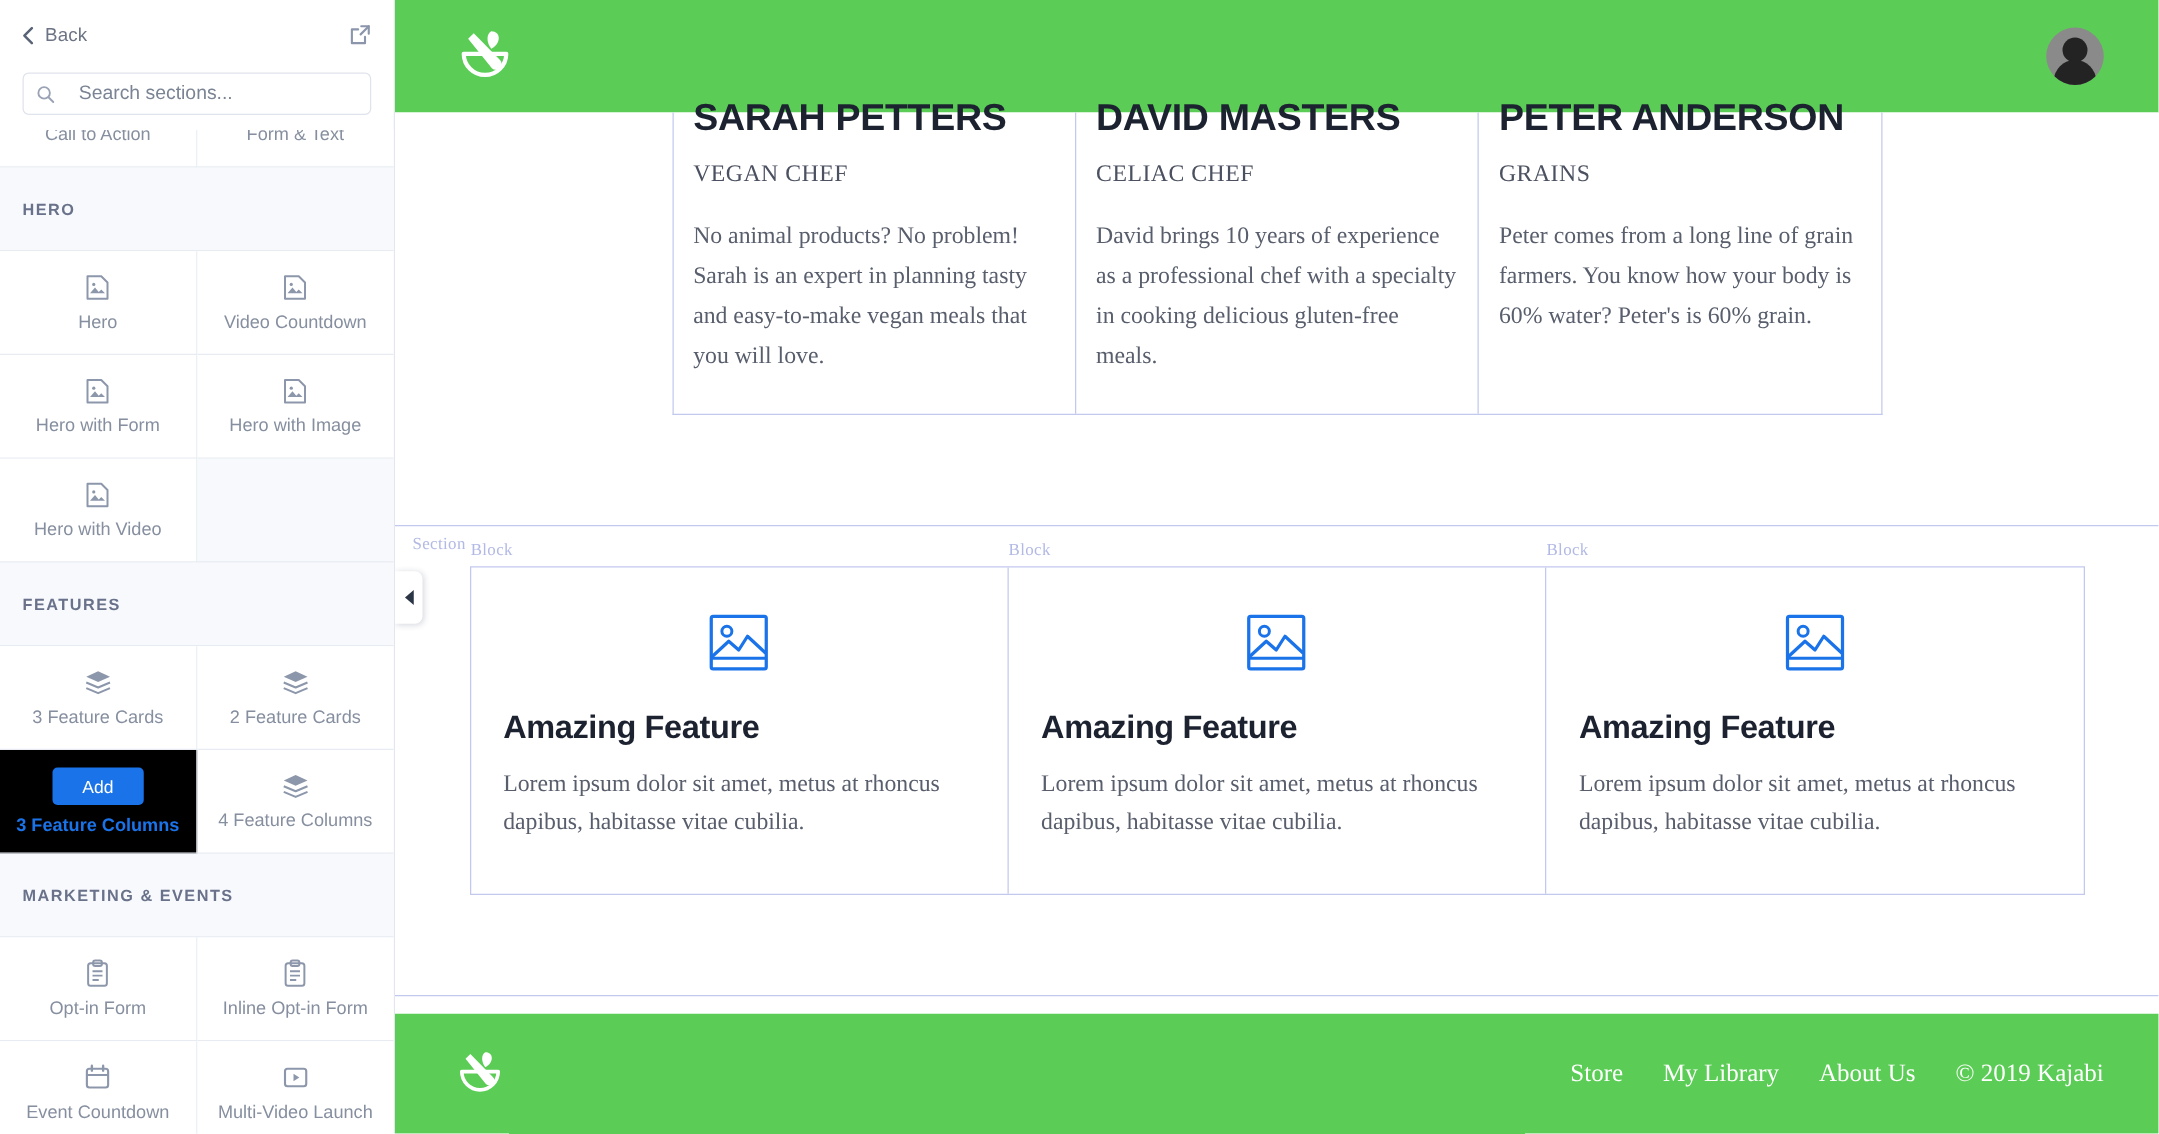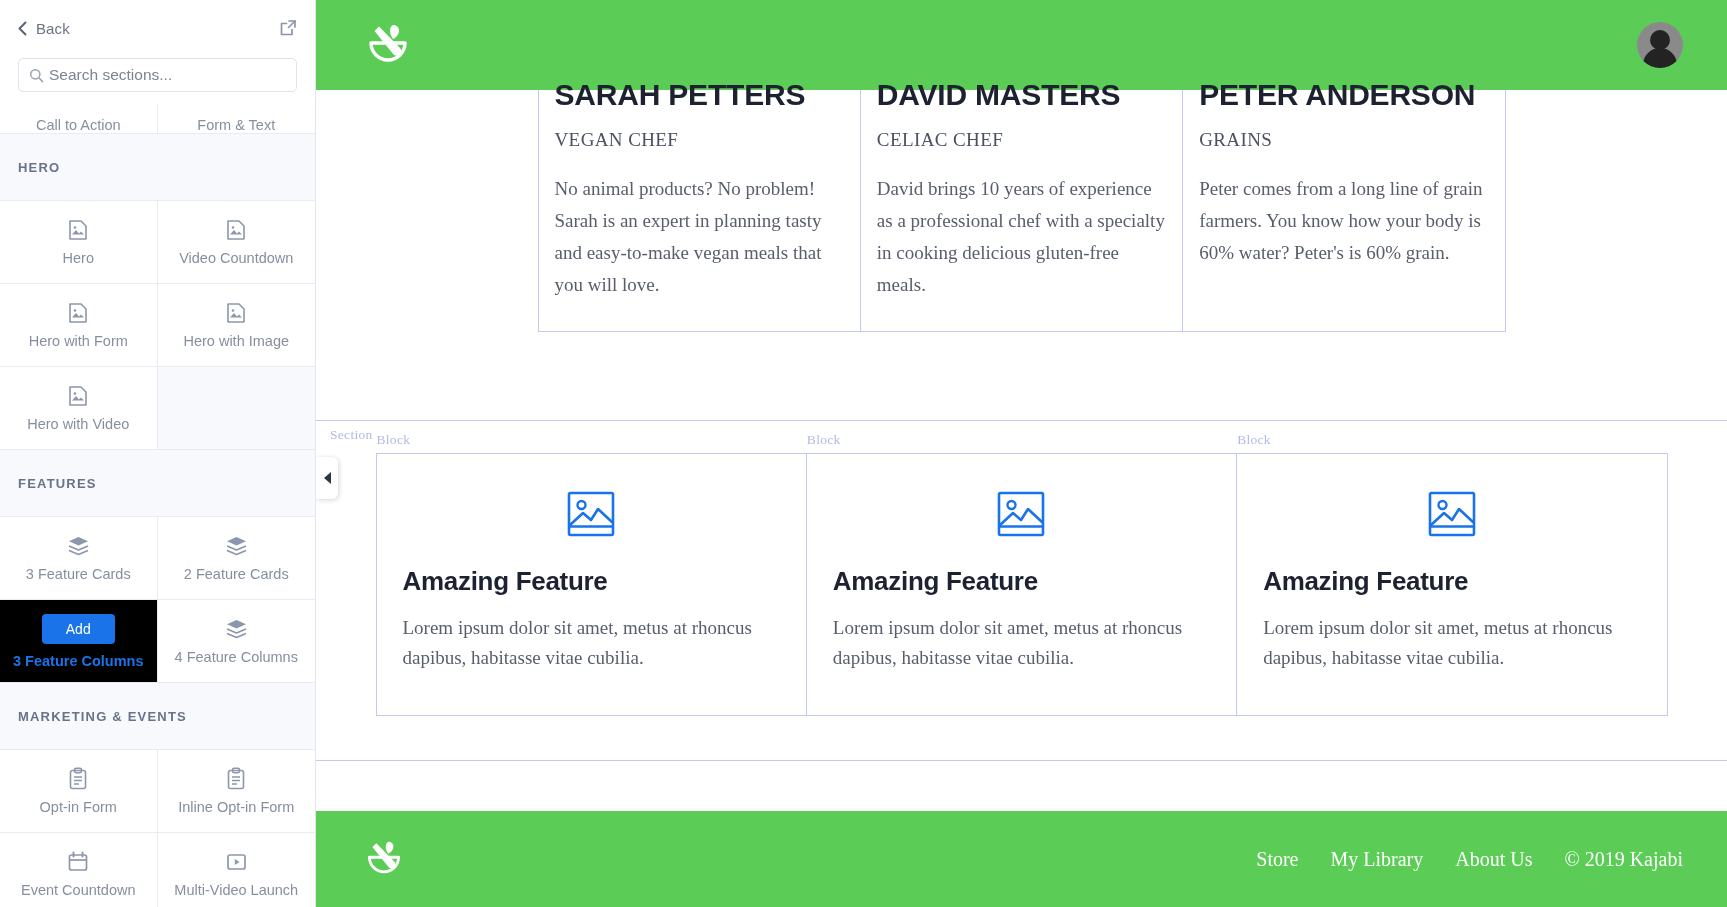--- a/index.html
+++ b/index.html
@@ -26,21 +26,21 @@
   .back-chevron { color: #556077; display:flex; align-items:center; }
   .back-label { font-size: 15px; color: #6b7384; letter-spacing: .1px; }
   .ext-link { cursor: pointer; color: #8b95ab; display:flex; }
 
   .search-wrap {
     margin-top: 12px;
     height: 34px;
     border: 1px solid #dfe3ec;
     border-radius: 5px;
     display: flex; align-items: center;
-    padding: 0 10px; gap: 5px;
+    padding: 0 10px; gap: 19px;
     background: #fff;
   }
   .search-icon { color: #9aa3b5; display:flex; }
   .search-input {
     border: none; outline: none; background: transparent;
     font-size: 15.5px; color: #6c7policy; width: 100%;
     font-family: "Liberation Sans", sans-serif;
     color: #717a8c;
   }
   .search-input::placeholder { color: #7b8494; }
@@ -55,21 +55,21 @@
     display: flex; flex-direction: column;
     align-items: center; justify-content: center;
     gap: 9px; cursor: pointer; background: #fff;
     position: relative;
   }
   .tile:nth-child(even) { border-right: none; }
   .tile.empty { background: #f7f9fc; cursor: default; border-right: none; }
   .tile-icon { color: #8d97ab; display: flex; height: 22px; align-items:center; }
   .tile-label { font-size: 14.5px; color: #868f9f; white-space: nowrap; }
 
-  .tile.clipped { height: 30px; justify-content: flex-end; overflow: hidden; }
+  .tile.clipped { height: 30px; justify-content: flex-start; overflow: hidden; }
   .tile.clipped .tile-label { margin-top: -4px; }
 
   .tile.hovered { background: #000000; }
   .tile.hovered .tile-label { color: #1a73e8; font-weight: bold; }
   .add-btn {
     background: #1a73e8; color: #fff;
     font-size: 14px; border: none; border-radius: 4px;
     padding: 7px 24px; cursor: pointer;
     font-family: "Liberation Sans", sans-serif;
   }
@@ -138,21 +138,21 @@
     line-height: 1.68; margin-top: 22px;
   }
 
   .sep-zone { height: 84px; background: #fff; }
 
   .sec-outline {
     border-top: 1px solid #c3c9ee;
     border-bottom: 1px solid #c3c9ee;
     position: relative;
     background: #fff;
-    padding: 32px 0 44px 0;
+    padding: 32px 0 80px 0;
   }
   .edge-tag {
     position: absolute;
     font-family: "Liberation Serif", serif;
     font-size: 13.5px; color: #b2b9e4;
     letter-spacing: .3px;
   }
   .tag-section { top: 6px; left: 14px; }
 
   .blocks-row {

